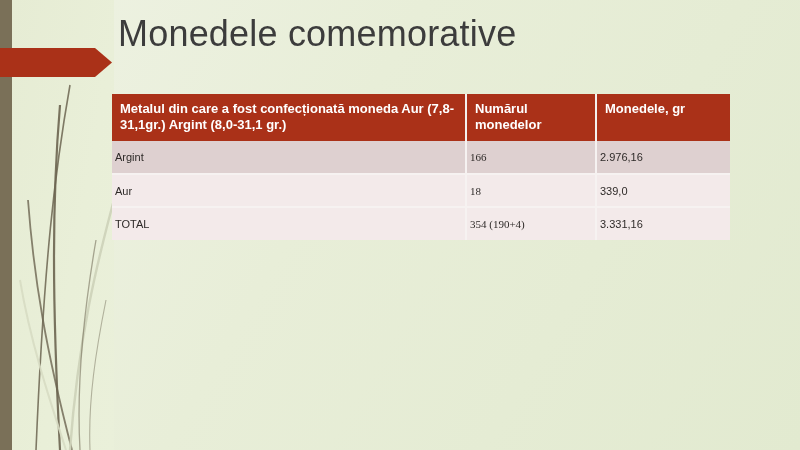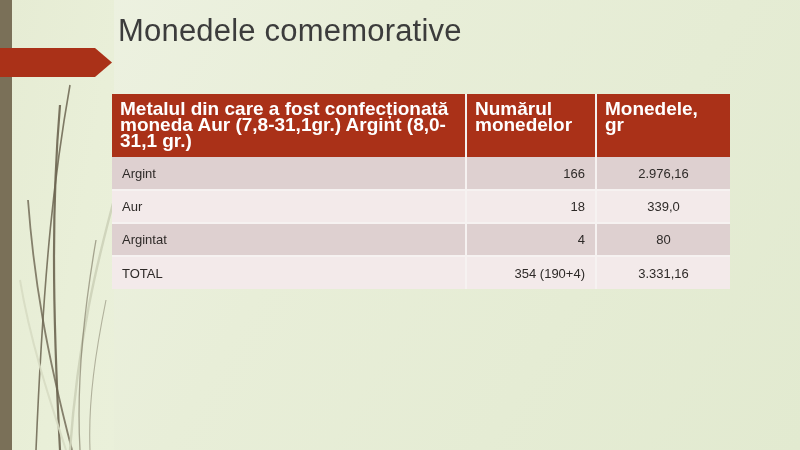--- a/index.html
+++ b/index.html
@@ -56,21 +56,21 @@
     width: 112px;
     height: 29px;
   }
   .arrow-wrap svg { display: block; }
 
   
   .title {
     position: absolute;
     left: 118px;
     top: 13px;
-    font-size: 31px;
+    font-size: 36px;
     font-weight: 400;
     color: #3c3c3c;
     letter-spacing: 0.2px;
     white-space: nowrap;
     font-family: "Liberation Sans", sans-serif;
   }
 
   
   .table-wrap {
     position: absolute;
@@ -84,52 +84,52 @@
     table-layout: fixed;
     font-family: "Liberation Sans", sans-serif;
   }
   table.coins col.c1 { width: 354px; }
   table.coins col.c2 { width: 130px; }
   table.coins col.c3 { width: 134px; }
 
   table.coins thead th {
     background: #aa3118;
     color: #ffffff;
-    font-size: 19px;
+    font-size: 13px;
     font-weight: bold;
     text-align: left;
     vertical-align: top;
     padding: 7px 8px 8px 8px;
     height: 33px;
     line-height: 16px;
     border-right: 2px solid #f4f0ef;
     box-sizing: border-box;
   }
   table.coins thead th:last-child { border-right: none; }
 
   table.coins tbody td {
-    font-size: 13px;
+    font-size: 11px;
     color: #2e2a28;
     height: 33px;
-    padding: 0 10px;
+    padding: 0 3px;
     border-right: 2px solid #f6f2f1;
     border-bottom: 2px solid #f6f2f1;
     box-sizing: border-box;
     white-space: nowrap;
     overflow: hidden;
   }
   table.coins tbody td:last-child { border-right: none; }
   table.coins tbody tr:last-child td { border-bottom: none; }
 
   table.coins tbody tr.odd td  { background: #ded0d0; }
   table.coins tbody tr.even td { background: #f3eaea; }
 
   td.col-label { text-align: left; }
-  td.col-count { text-align: right; }
-  td.col-weight { text-align: center; }
+  td.col-count { text-align: left; font-family: Liberation Serif, serif; }
+  td.col-weight { text-align: left; }
 </style>
 </head>
 <body>
 
 <div id="slide">
 
   <div class="left-stripe"></div>
   <div class="left-band"></div>
 
   <svg class="grass" viewBox="0 0 140 450" preserveAspectRatio="none">
@@ -168,25 +168,20 @@
         <tr class="odd">
           <td class="col-label">Argint</td>
           <td class="col-count">166</td>
           <td class="col-weight">2.976,16</td>
         </tr>
         <tr class="even">
           <td class="col-label">Aur</td>
           <td class="col-count">18</td>
           <td class="col-weight">339,0</td>
         </tr>
-        <tr class="odd">
-          <td class="col-label">Argintat</td>
-          <td class="col-count">4</td>
-          <td class="col-weight">80</td>
-        </tr>
         <tr class="even">
           <td class="col-label">TOTAL</td>
           <td class="col-count">354 (190+4)</td>
           <td class="col-weight">3.331,16</td>
         </tr>
       </tbody>
     </table>
   </div>
 
 </div>

